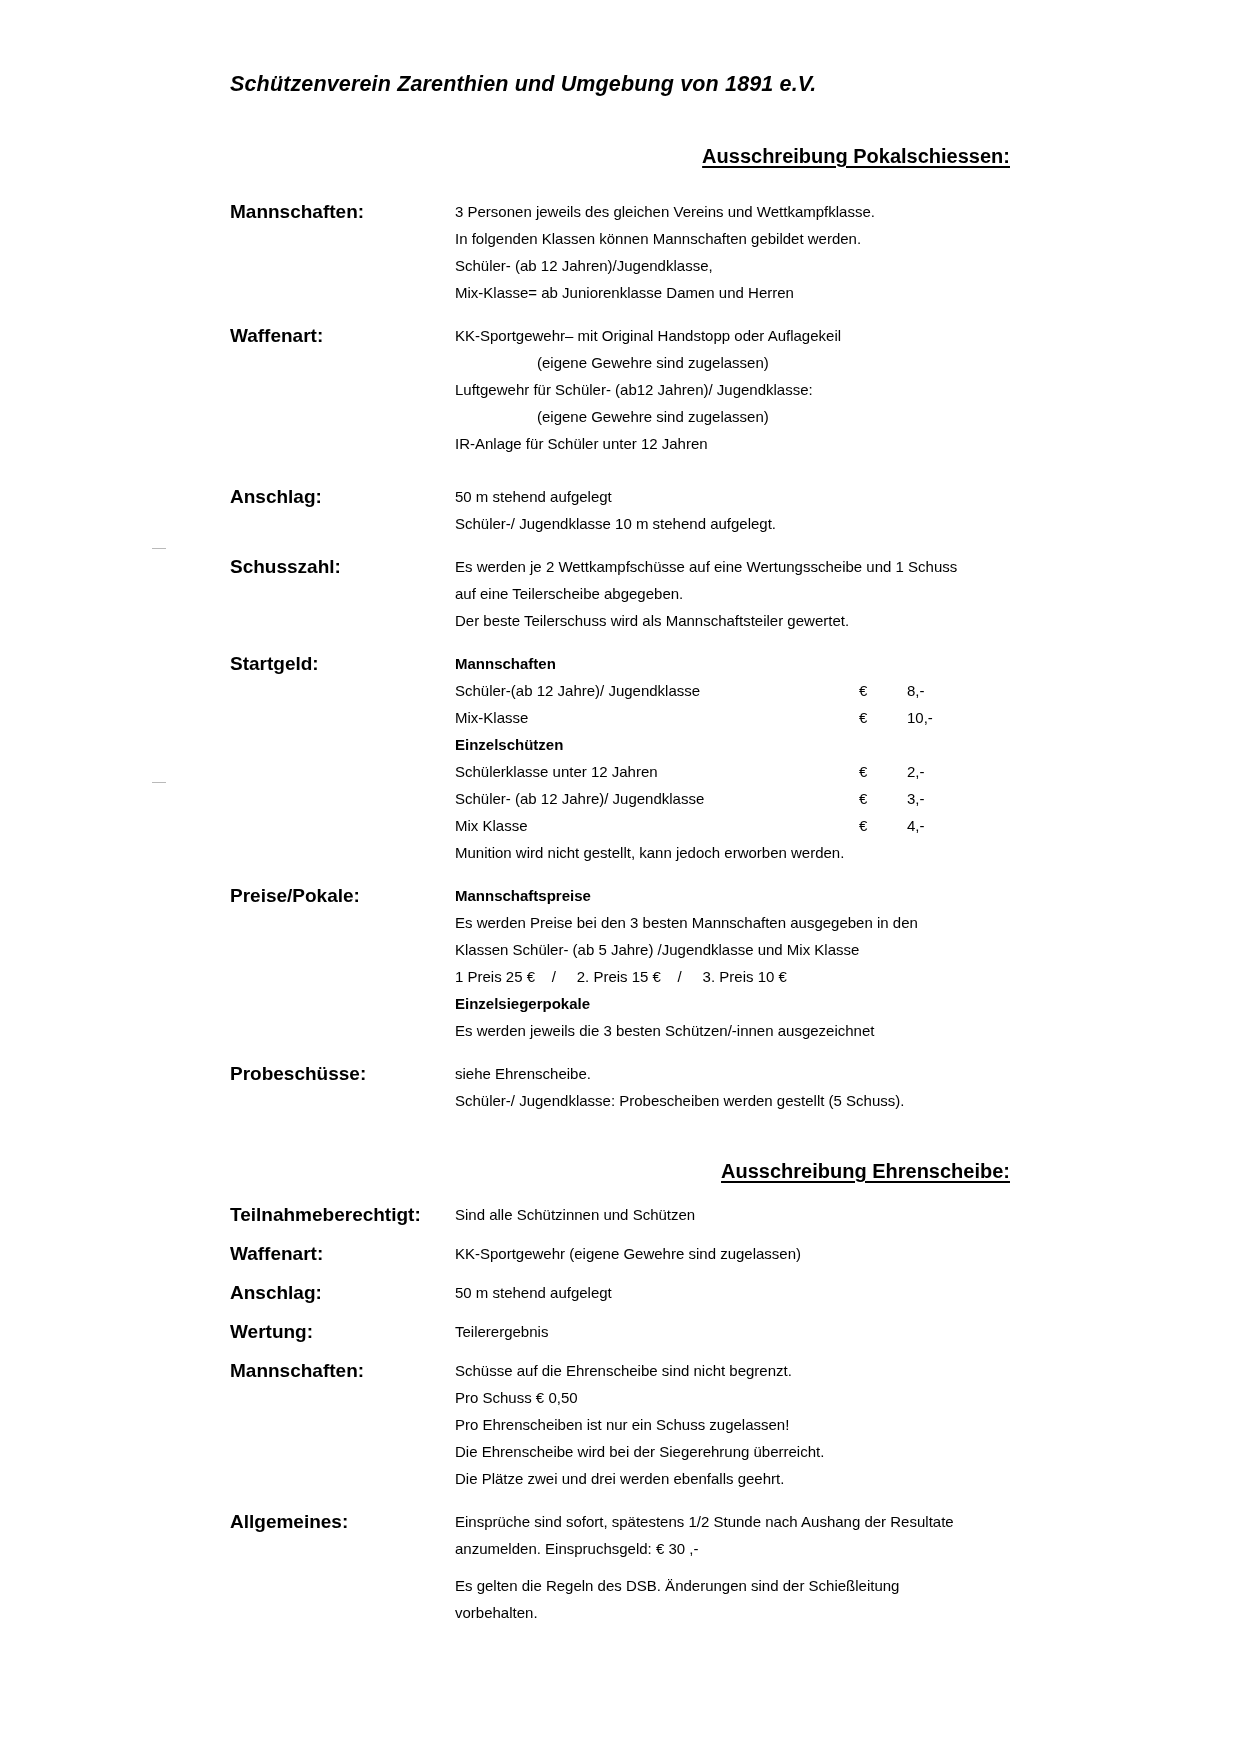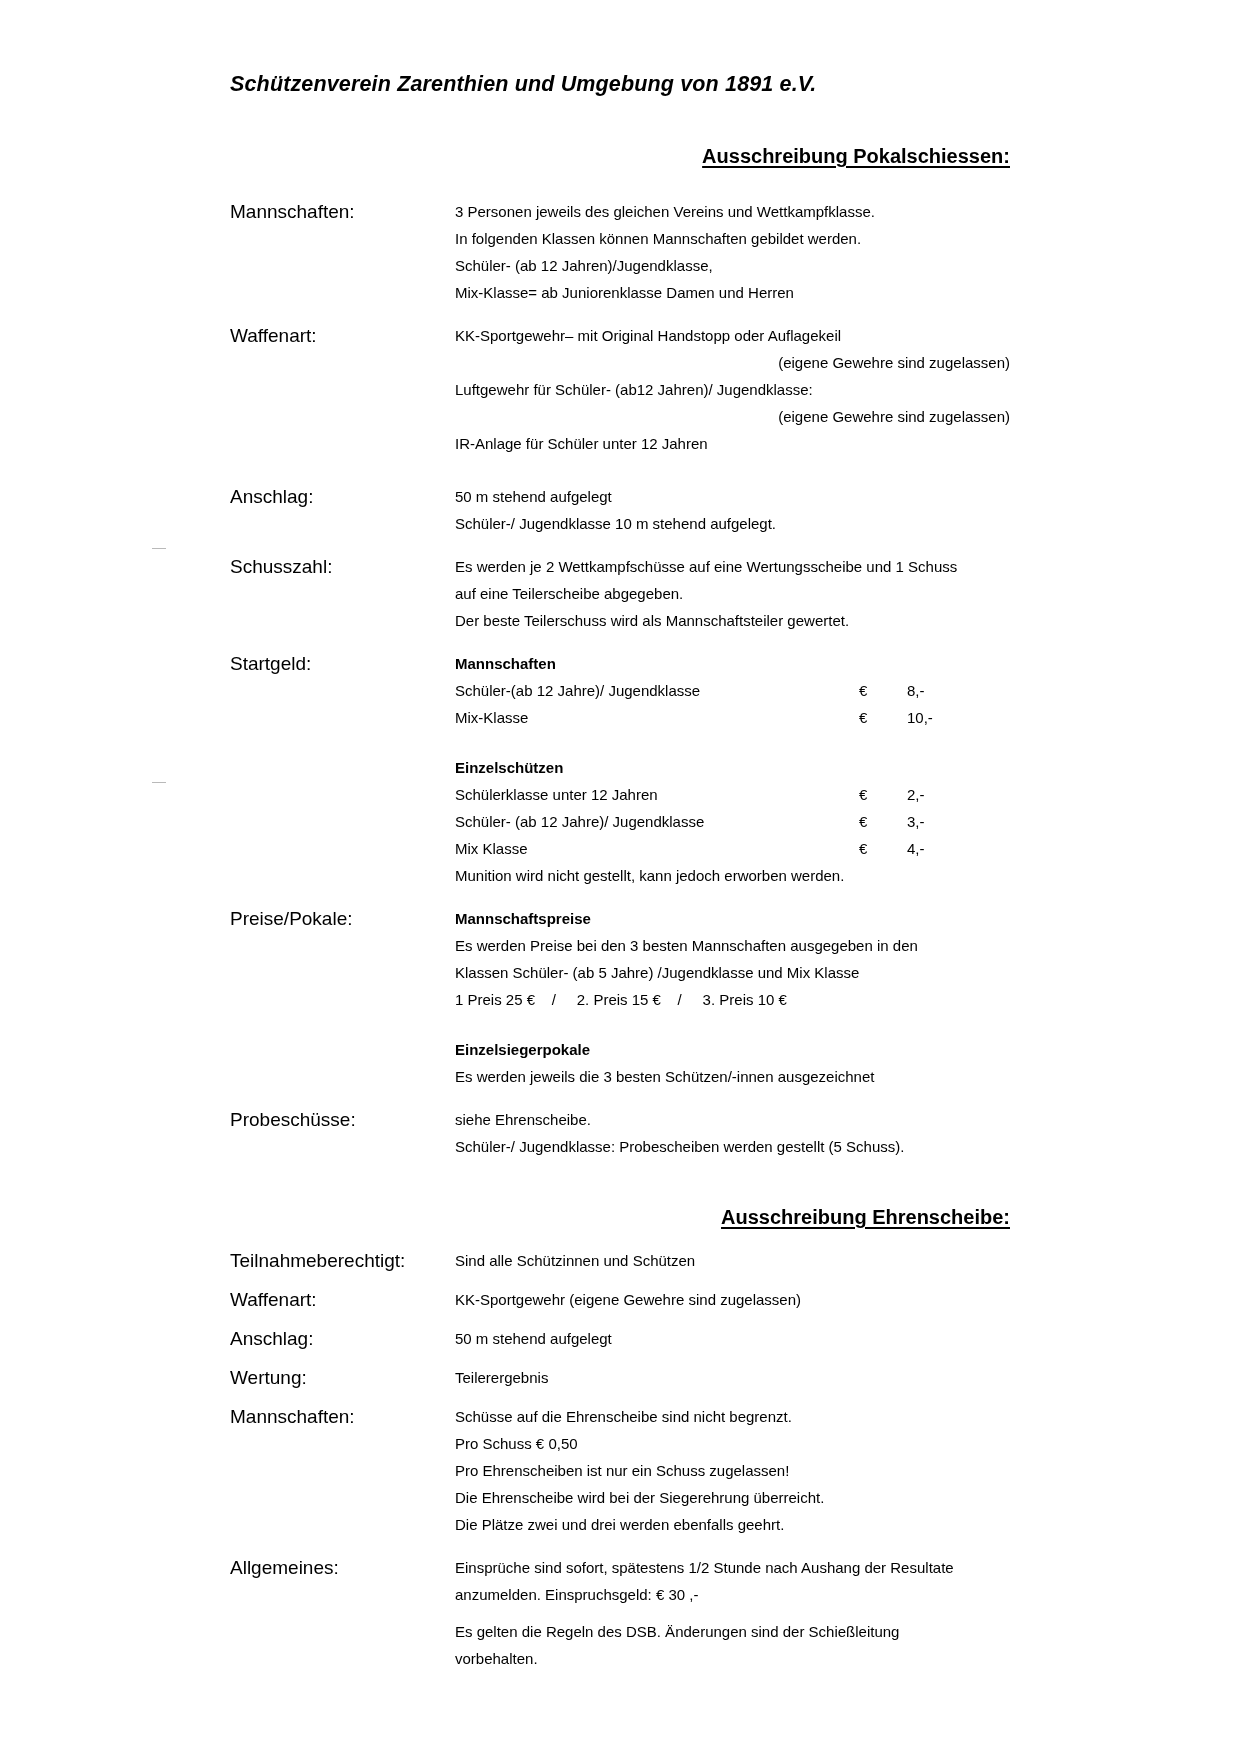--- a/index.html
+++ b/index.html
@@ -46,45 +46,44 @@
   .spacer-xs { height: 10px; }
 
   .row {
     display: flex;
     align-items: flex-start;
     margin-bottom: 16px;
   }
   .row.tight { margin-bottom: 12px; }
   .row .label {
     flex: 0 0 225px;
-    font-weight: normal;
+    font-weight: bold;
     font-size: 19px;
     line-height: 27px;
     white-space: nowrap;
   }
   .row .label.wide {
     flex: 0 0 225px;
   }
   .row .content {
     flex: 1 1 auto;
     font-size: 15px;
     line-height: 27px;
   }
   .line {
     white-space: pre;
   }
   .line.indent {
     padding-left: 82px;
-    text-align: right;
   }
   .sub-head {
     font-weight: bold;
     white-space: pre;
   }
-  .gap-before { margin-top: 23px; }
+  .gap-before { margin-top: 0; }
 
   .price-row {
     display: flex;
     white-space: pre;
     gap: 12px;
   }
   .price-row .pname { flex: 0 0 392px; }
   .price-row .pcur  { flex: 0 0 36px; }
   .price-row .pval  { flex: 0 0 60px; text-align: left; }
 

